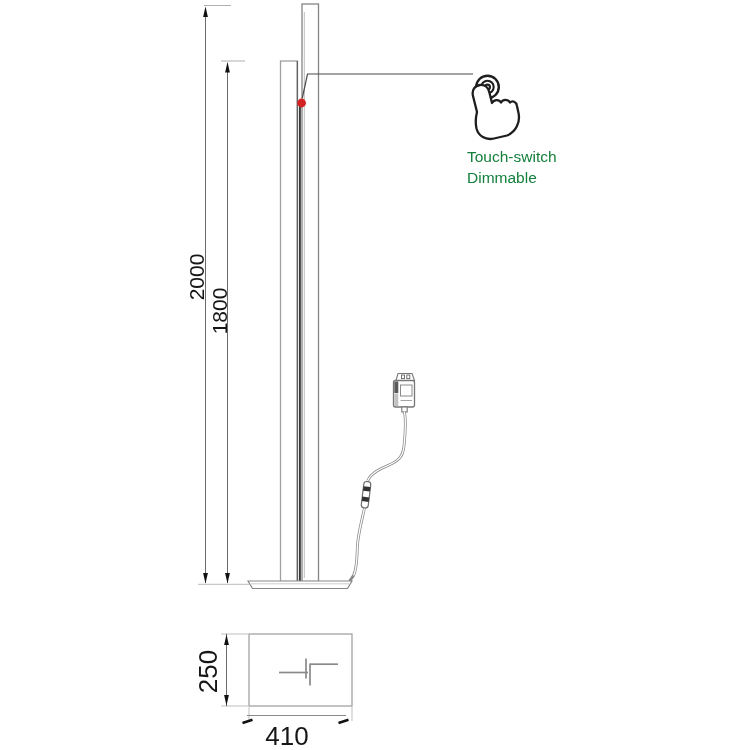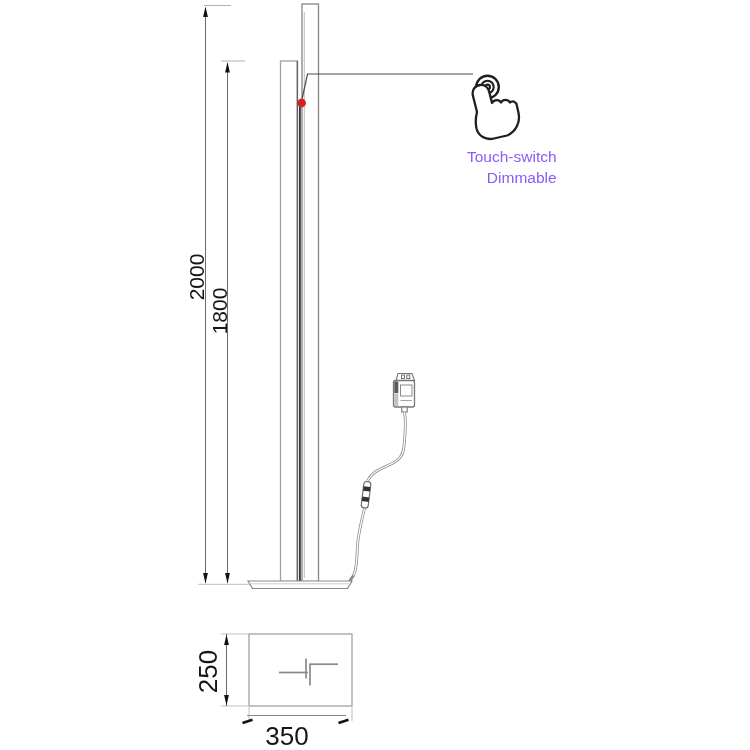--- a/index.html
+++ b/index.html
@@ -17,24 +17,23 @@
     text-align:center;
     white-space:nowrap;
     line-height:1;
   }
   .dim-label.vert{transform:rotate(-90deg);}
   .dim-21{font-size:21px;width:70px;height:22px;}
   .dim-26{font-size:26px;width:80px;height:27px;}
   .touch-label{
     position:absolute;
     left:467px;top:146px;
-    color:#8b5cf6;
+    color:#15803d;
     font-size:15.5px;
     line-height:21px;
-    text-align:right;
   }
 </style>
 </head>
 <body>
 
 <div class="canvas">
 
   <svg width="750" height="750" viewBox="0 0 750 750">
 
     <g>
@@ -143,20 +142,20 @@
       <line x1="338.5" y1="723" x2="348.5" y2="719.8" stroke="#111111" stroke-width="2.6"></line>
     </g>
   </svg>
 
   <div class="dim-label vert dim-21" style="left:162px;top:266px;">2000</div>
 
   <div class="dim-label vert dim-21" style="left:185px;top:300px;">1800</div>
 
   <div class="dim-label vert dim-26" style="left:168px;top:658px;">250</div>
 
-  <div class="dim-label dim-26" style="left:247px;top:723px;">350</div>
+  <div class="dim-label dim-26" style="left:247px;top:723px;">410</div>
 
   <div class="touch-label">
     <div>Touch-switch</div>
     <div>Dimmable</div>
   </div>
 
 </div>
 
 </body></html>

